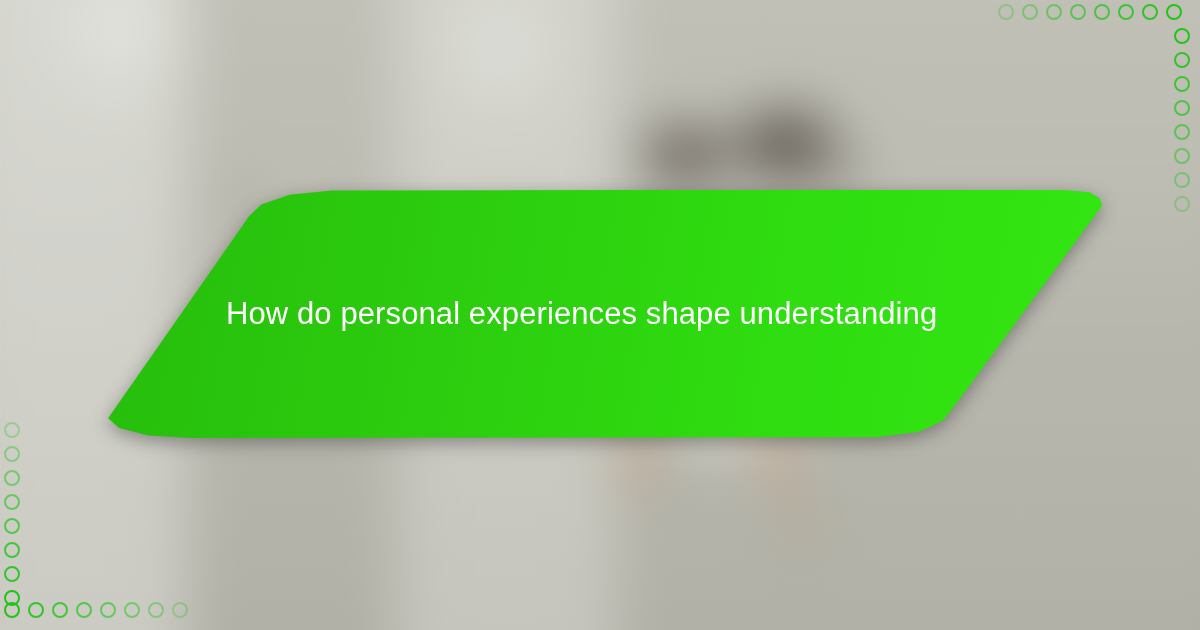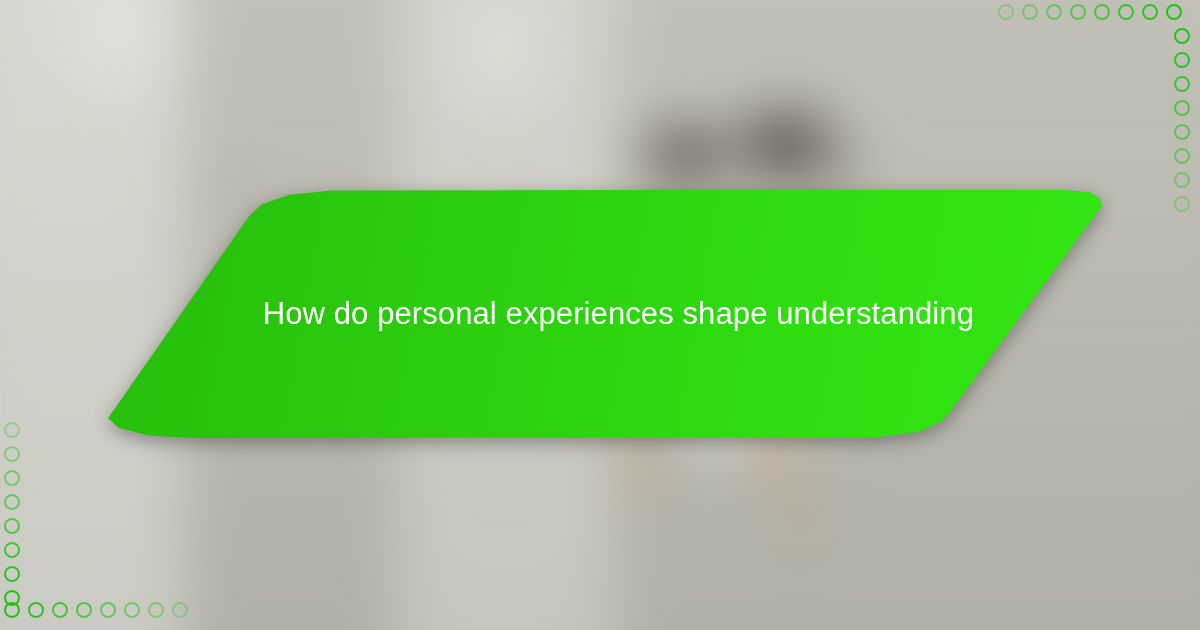--- a/index.html
+++ b/index.html
@@ -90,21 +90,21 @@
       9.5% 100%,
       5.2% 99.0%, 2.3% 96.0%, 1.2% 92.0%,
       15.2% 10.5%,
       16.4% 5.8%, 19.2% 1.9%, 23.4% 0.2%
     );
   }
 
   #card-text {
     position:absolute; inset:0;
     display:flex; flex-direction:column;
-    align-items:flex-end; justify-content:center;
+    align-items:flex-start; justify-content:center;
     gap:6px;
     padding:0 130px;
   }
 
   .card-line {
     color:#ffffff;
     font-size:31px;
     font-weight:400;
     line-height:1.46;
     letter-spacing:.1px;

